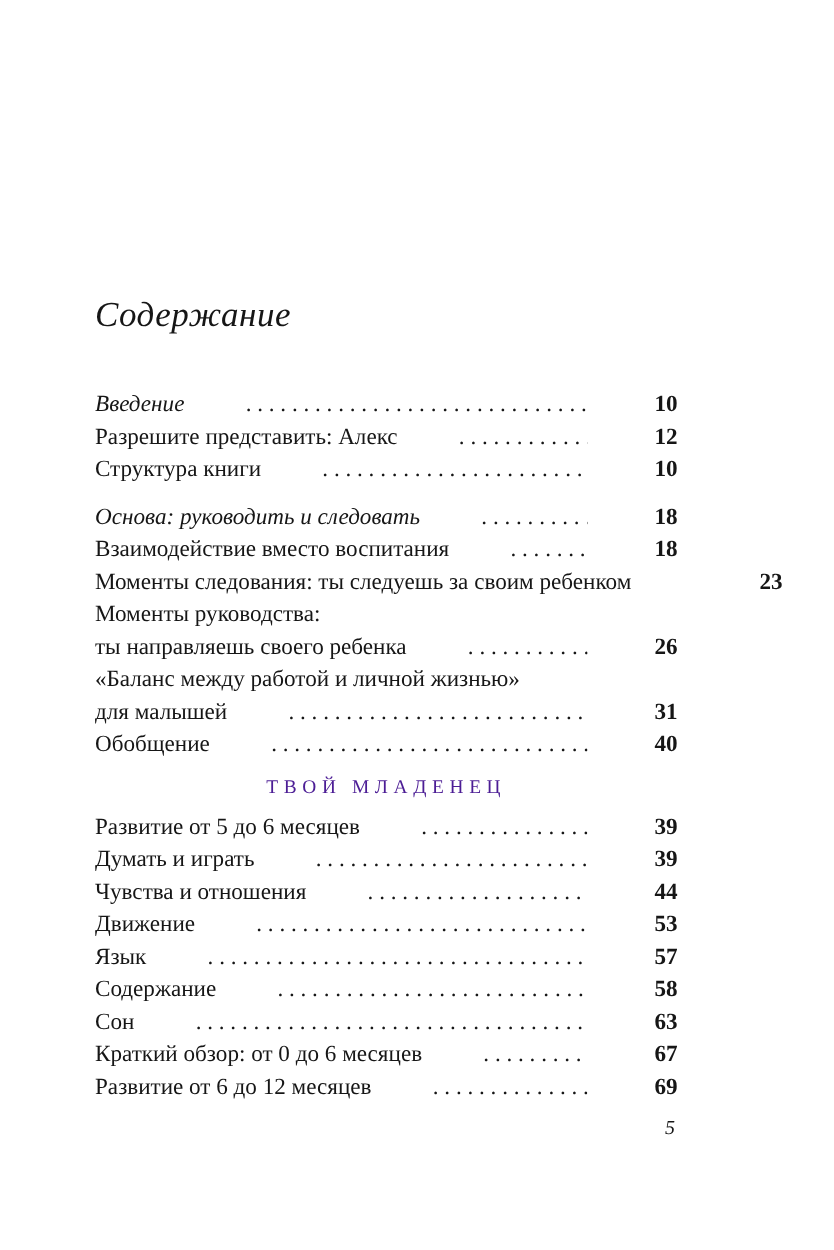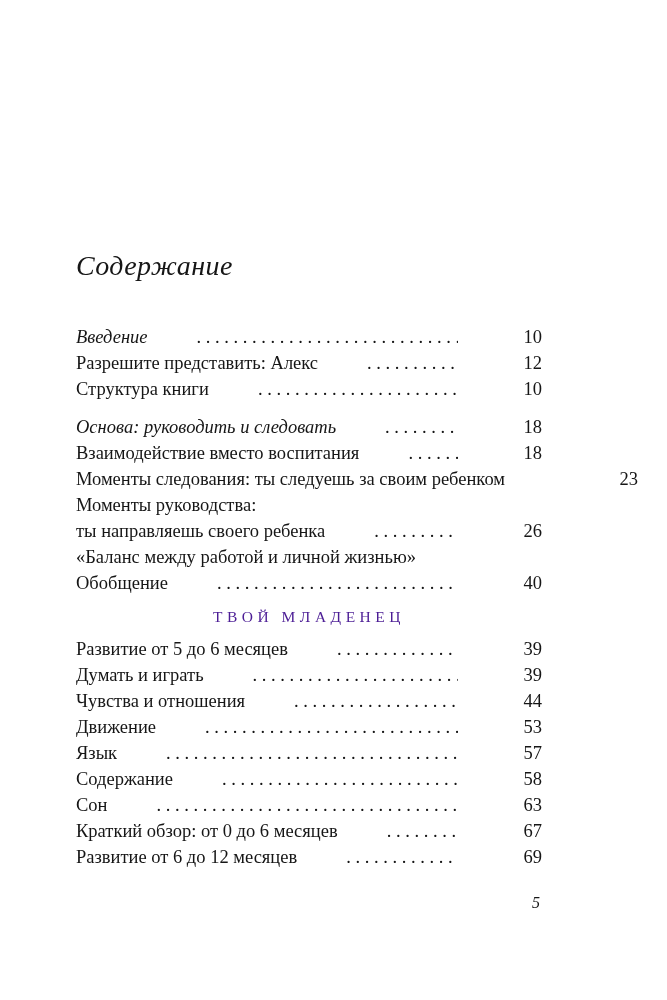--- a/index.html
+++ b/index.html
@@ -11,21 +11,21 @@
     color: #161616;
   }
   .page {
     position: relative;
     width: 667px; height: 1000px;
     background: #ffffff;
     overflow: hidden;
   }
   .content {
     position: absolute;
-    left: 76px; top: 16px;
+    left: 76px; top: 3px;
     width: 466px;
   }
   .toc-title {
     margin: 0;
     padding-top: 234px;
     font-size: 28px;
     font-weight: normal;
     font-style: italic;
     letter-spacing: 0.4px;
     color: #161616;
@@ -53,24 +53,25 @@
     min-width: 0;
     overflow: hidden;
     white-space: nowrap;
     margin-left: 5px;
   }
   .leader::after {
     content: ". . . . . . . . . . . . . . . . . . . . . . . . . . . . . . . . . . . . . . . . . . . . . . . . . . . . . . . . . . . . . . . . . . . . . . . .";
   }
   .toc-page {
     flex: 0 0 auto;
-    margin-left: 18px;
+    margin-left: 6px;
     min-width: 22px;
     text-align: right;
     white-space: nowrap;
+    font-weight: bold;
   }
   .section-header {
     text-align: center;
     font-size: 15.5px;
     letter-spacing: 4.5px;
     margin: 8px 0 10px;
     color: #4c1d95;
   }
   .folio {
     position: absolute;
@@ -140,20 +141,25 @@
             <div class="toc-line">
               <span class="toc-label">ты направляешь своего ребенка</span>
               <span class="leader"></span>
               <span class="toc-page">26</span>
             </div>
           </div>
           <div class="toc-entry">
             <div class="toc-line">
               <span class="toc-label">«Баланс между работой и личной жизнью»</span>
             </div>
+            <div class="toc-line">
+              <span class="toc-label">для малышей</span>
+              <span class="leader"></span>
+              <span class="toc-page">31</span>
+            </div>
           </div>
           <div class="toc-entry">
             <div class="toc-line">
               <span class="toc-label">Обобщение</span>
               <span class="leader"></span>
               <span class="toc-page">40</span>
             </div>
           </div>
         </div>
         <div class="toc-group">

